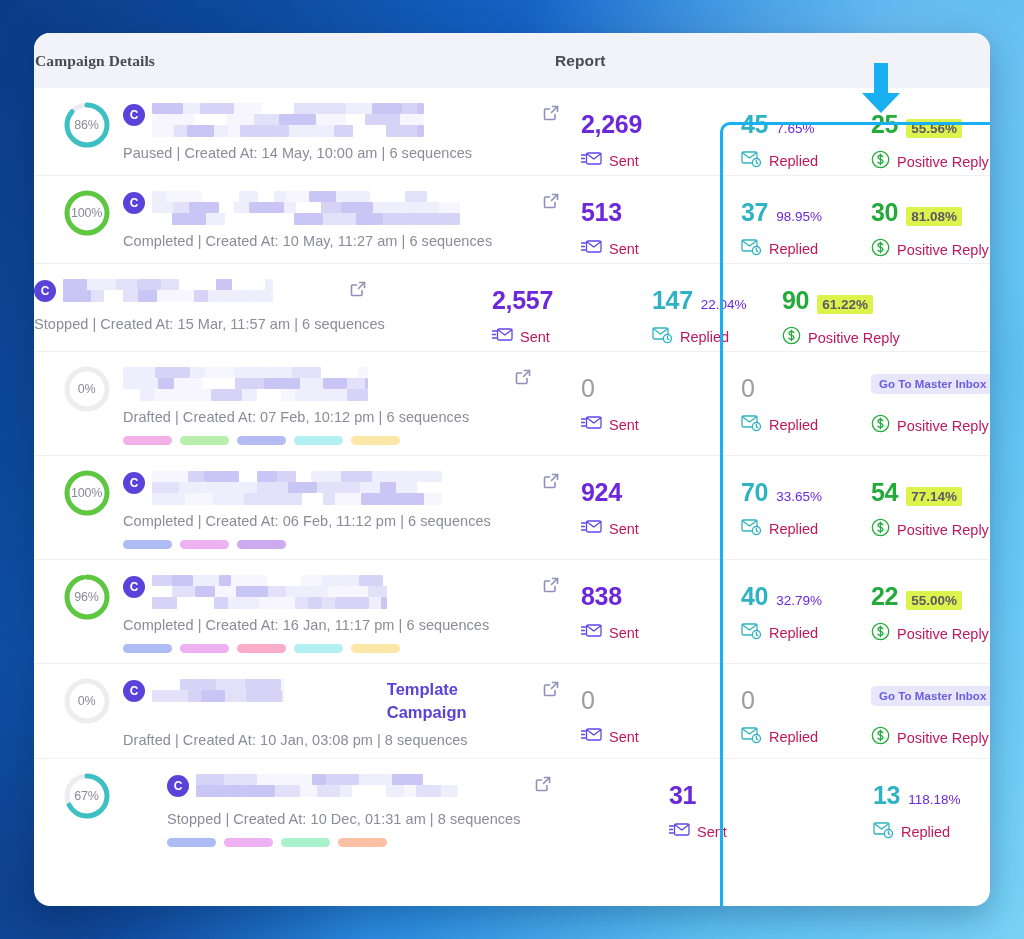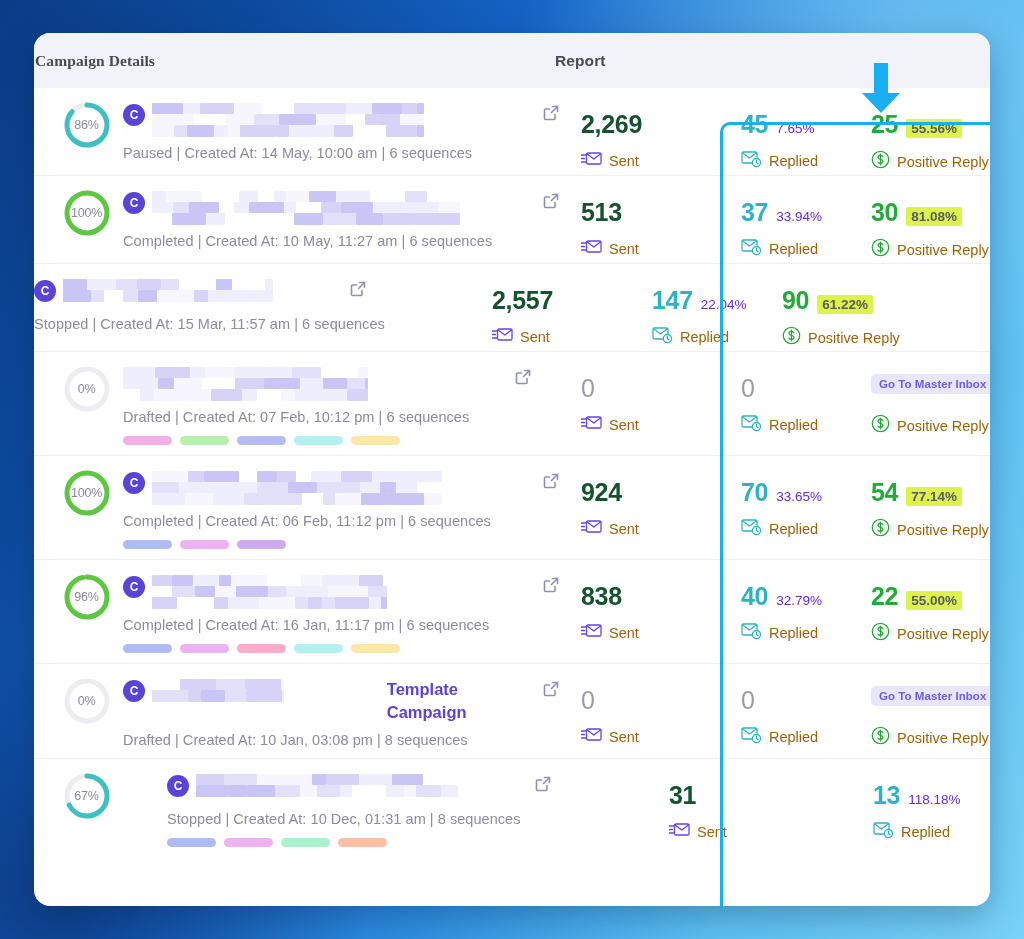--- a/index.html
+++ b/index.html
@@ -116,40 +116,40 @@
   
   .stat-cell {
     flex: 0 0 138px; width: 138px;
     padding-top: 22px;
   }
   .stat-cell.replied  { flex-basis: 140px; width: 140px; padding-left: 22px; }
   .stat-cell.positive { flex-basis: 190px; width: 190px; padding-left: 12px; }
 
   .stat-top { display: flex; align-items: baseline; gap: 8px; height: 30px; }
   .stat-num { font-size: 25px; font-weight: 700; letter-spacing: -.3px; }
-  .stat-num.sent     { color: #14532d; }
+  .stat-num.sent     { color: #6d28d9; }
   .stat-num.replied  { color: #2fb3c4; }
   .stat-num.positive { color: #22ab38; }
   .stat-num.zero     { color: #9b9ba6; font-weight: 400; }
   .stat-pct { font-size: 13.5px; color: #6d28d9; }
   .stat-pct.hl {
     color: #5a5a66; background: #ddf24a;
     padding: 2px 5px; border-radius: 2px; font-weight: 600;
   }
   .inbox-badge {
     background: #e7e6fb; color: #6b5ce0;
     font-size: 11.5px; font-weight: 600;
     padding: 4px 8px; border-radius: 5px;
     display: inline-block; letter-spacing: .05px;
   }
   .stat-bot {
     display: flex; align-items: center; gap: 7px;
     margin-top: 10px;
   }
-  .stat-lbl { font-size: 14.5px; color: #a16207; }
+  .stat-lbl { font-size: 14.5px; color: #be185d; }
 
   
   .highlight-box {
     position: absolute;
     left: 686px; top: 89px;
     width: 299px; height: 808px;
     border: 3px solid #18b0f0;
     border-radius: 10px;
     pointer-events: none;
     z-index: 5;
@@ -360,21 +360,21 @@
                 <rect x="5.5" y="3" width="14.5" height="11" rx="1.6"></rect>
                 <path d="M5.8 3.7l7 5.3 7-5.3"></path>
                 <path d="M0.5 5h4M0.5 8.5h3M0.5 12h4"></path>
               </svg></span>
             <span class="stat-lbl">Sent</span>
           </div>
         </div>
         <div class="stat-cell replied">
           <div class="stat-top">
             <span class="stat-num replied">37</span>
-            <span class="stat-pct">33.94%</span>
+            <span class="stat-pct">98.95%</span>
           </div>
           <div class="stat-bot">
             <span><svg width="21" height="18" viewBox="0 0 21 18" fill="none" stroke="#2fb3c4" stroke-width="1.3" stroke-linecap="round" stroke-linejoin="round">
                 <rect x="1" y="2" width="15" height="11" rx="1.6"></rect>
                 <path d="M1.4 2.7l7.1 5.3 7.1-5.3"></path>
                 <circle cx="15.4" cy="12.6" r="4.1" fill="#fff"></circle>
                 <path d="M15.4 10.4v2.2l1.5 1"></path>
               </svg></span>
             <span class="stat-lbl">Replied</span>
           </div>

